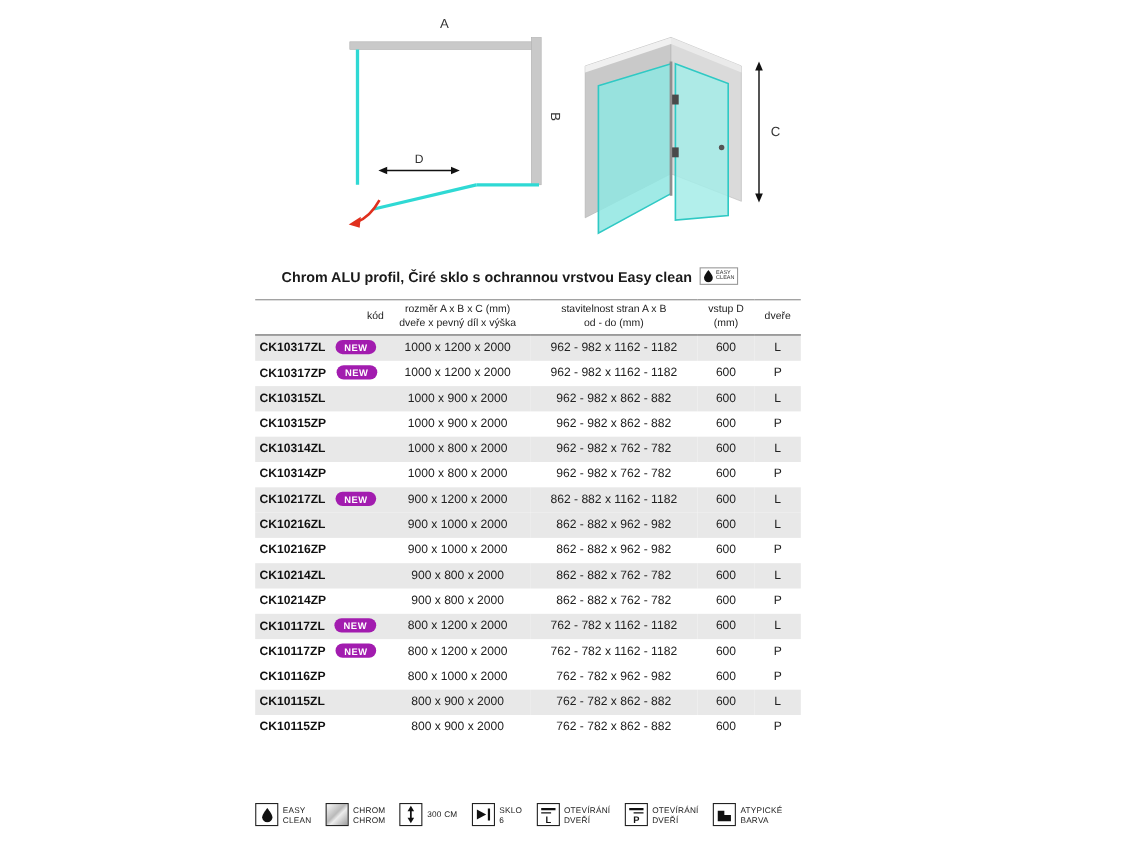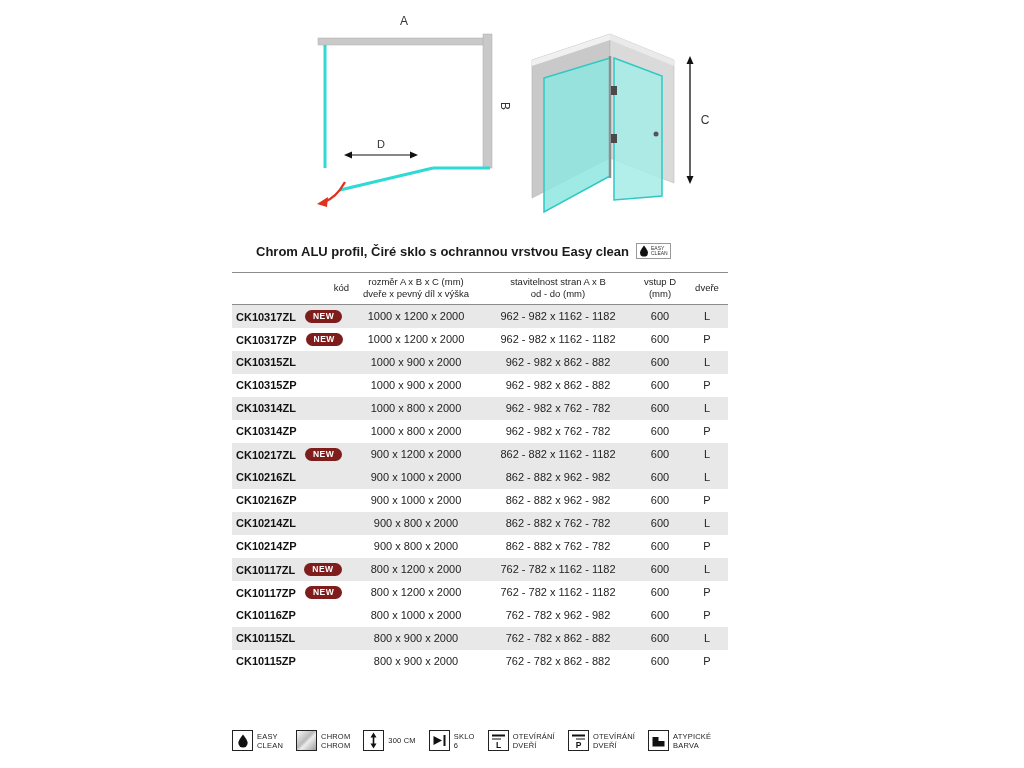--- a/index.html
+++ b/index.html
@@ -21,21 +21,21 @@
   .spec-table col.c1{width:118px;} .spec-table col.c2{width:132px;}
   .spec-table col.c3{width:152px;} .spec-table col.c4{width:52px;} .spec-table col.c5{width:42px;}
   .spec-table thead th{border-top:1px solid #8c8c8c;border-bottom:1px solid #8c8c8c;
       font-weight:400;font-size:9.5px;line-height:1.3;color:#222;text-align:center;
       padding:3px 1px;height:22px;vertical-align:middle;}
   .spec-table thead th.h-kod{text-align:right;padding-left:4px;}
   .spec-table td{font-size:11px;height:23px;padding:0 2px;text-align:center;vertical-align:middle;color:#222;}
   .spec-table td.c-kod{text-align:left;padding-left:4px;}
   .spec-table tr.shaded{background:#e8e8e8;}
   .kod{font-weight:bold;color:#111;}
-  .new-badge{display:inline-block;margin-left:9px;background:#7f1d1d;color:#fff;
+  .new-badge{display:inline-block;margin-left:9px;background:#a21caf;color:#fff;
       font-size:8.5px;font-weight:bold;letter-spacing:.5px;padding:1.5px 8px;border-radius:8px;
       vertical-align:1px;}
 
   
   .legend{position:absolute;left:232px;top:730px;width:496px;display:flex;align-items:center;gap:13px;}
   .legend-item{display:flex;align-items:center;gap:4px;}
   .licon{display:inline-flex;align-items:center;justify-content:center;width:21px;height:21px;
       border:1px solid #222;background:#fff;box-sizing:border-box;flex:0 0 auto;}
   .licon.chrome-fill{background:linear-gradient(135deg,#fafafa 0%,#b9b9b9 45%,#ececec 58%,#9c9c9c 100%);}
   .ltext{display:flex;flex-direction:column;font-size:7.5px;line-height:1.2;letter-spacing:.2px;color:#222;}

